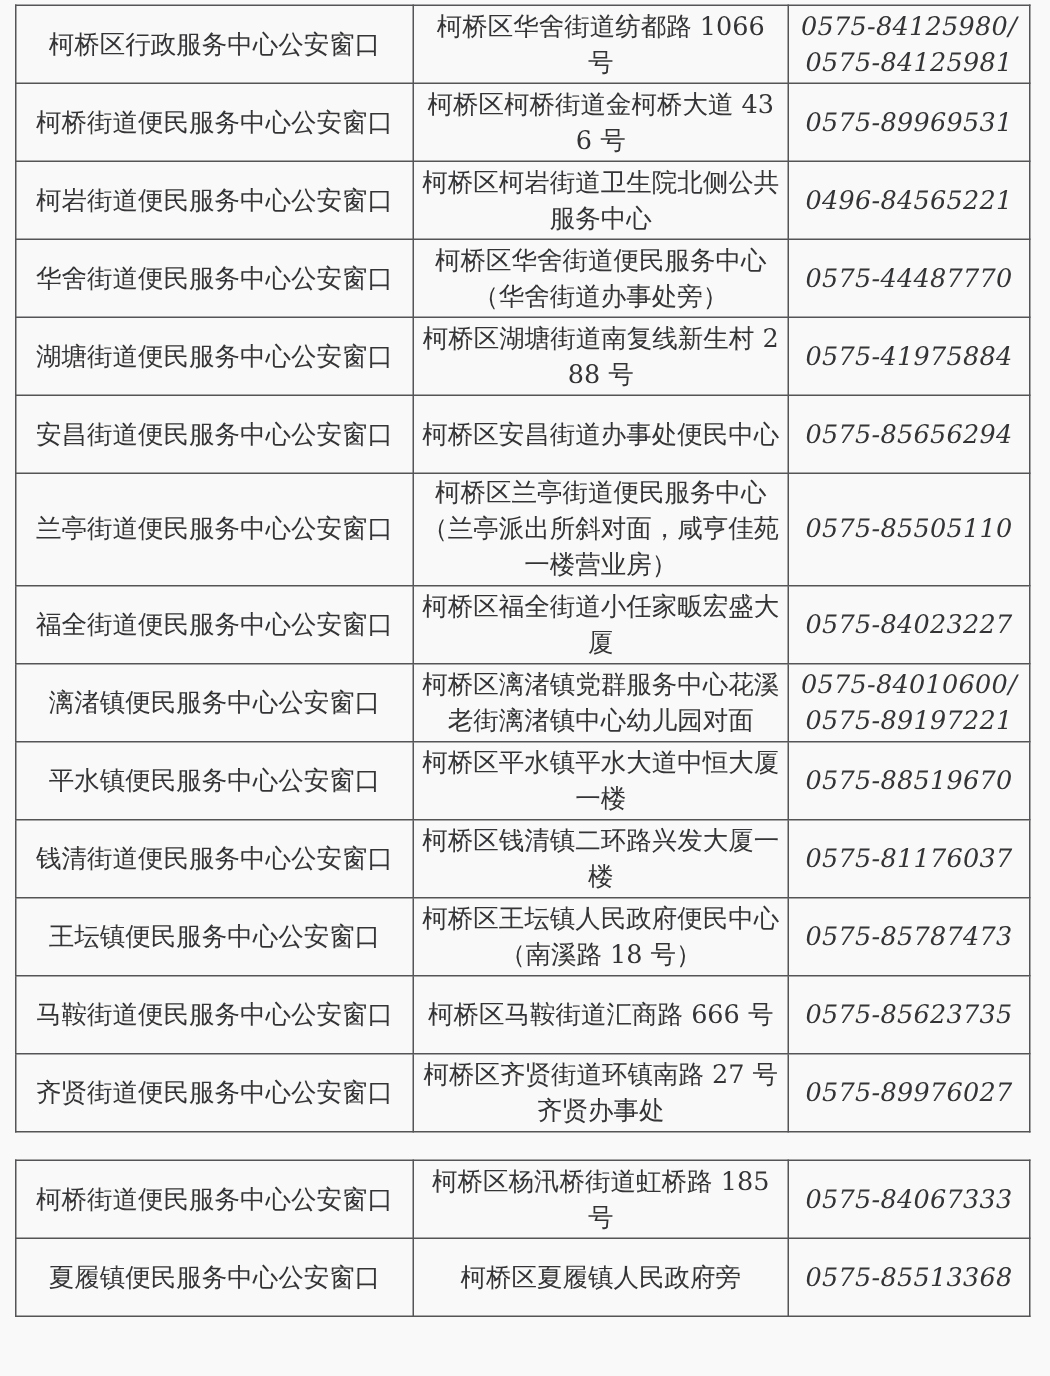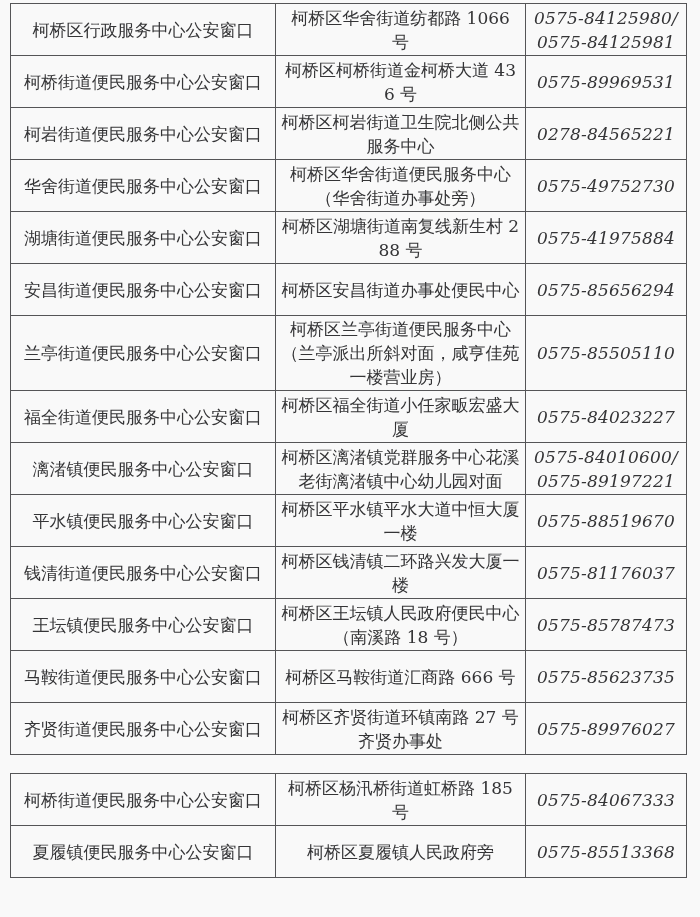--- a/index.html
+++ b/index.html
@@ -66,27 +66,27 @@
 
         <tr>
           <td class="name">柯桥街道便民服务中心公安窗口</td>
           <td class="addr">柯桥区柯桥街道金柯桥大道 436 号</td>
           <td class="phone">0575-89969531</td>
         </tr>
 
         <tr>
           <td class="name">柯岩街道便民服务中心公安窗口</td>
           <td class="addr">柯桥区柯岩街道卫生院北侧公共服务中心</td>
-          <td class="phone">0278-84565221</td>
+          <td class="phone">0496-84565221</td>
         </tr>
 
         <tr>
           <td class="name">华舍街道便民服务中心公安窗口</td>
           <td class="addr">柯桥区华舍街道便民服务中心（华舍街道办事处旁）</td>
-          <td class="phone">0575-49752730</td>
+          <td class="phone">0575-44487770</td>
         </tr>
 
         <tr>
           <td class="name">湖塘街道便民服务中心公安窗口</td>
           <td class="addr">柯桥区湖塘街道南复线新生村 288 号</td>
           <td class="phone">0575-41975884</td>
         </tr>
 
         <tr>
           <td class="name">安昌街道便民服务中心公安窗口</td>

